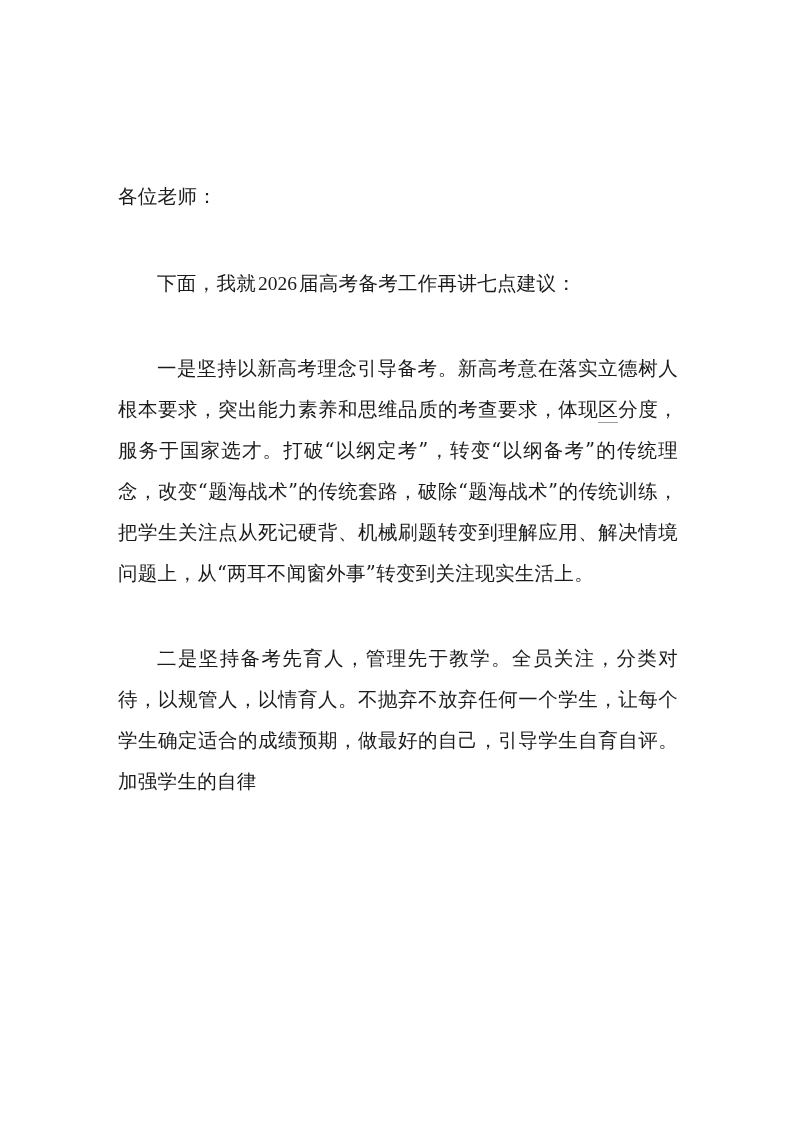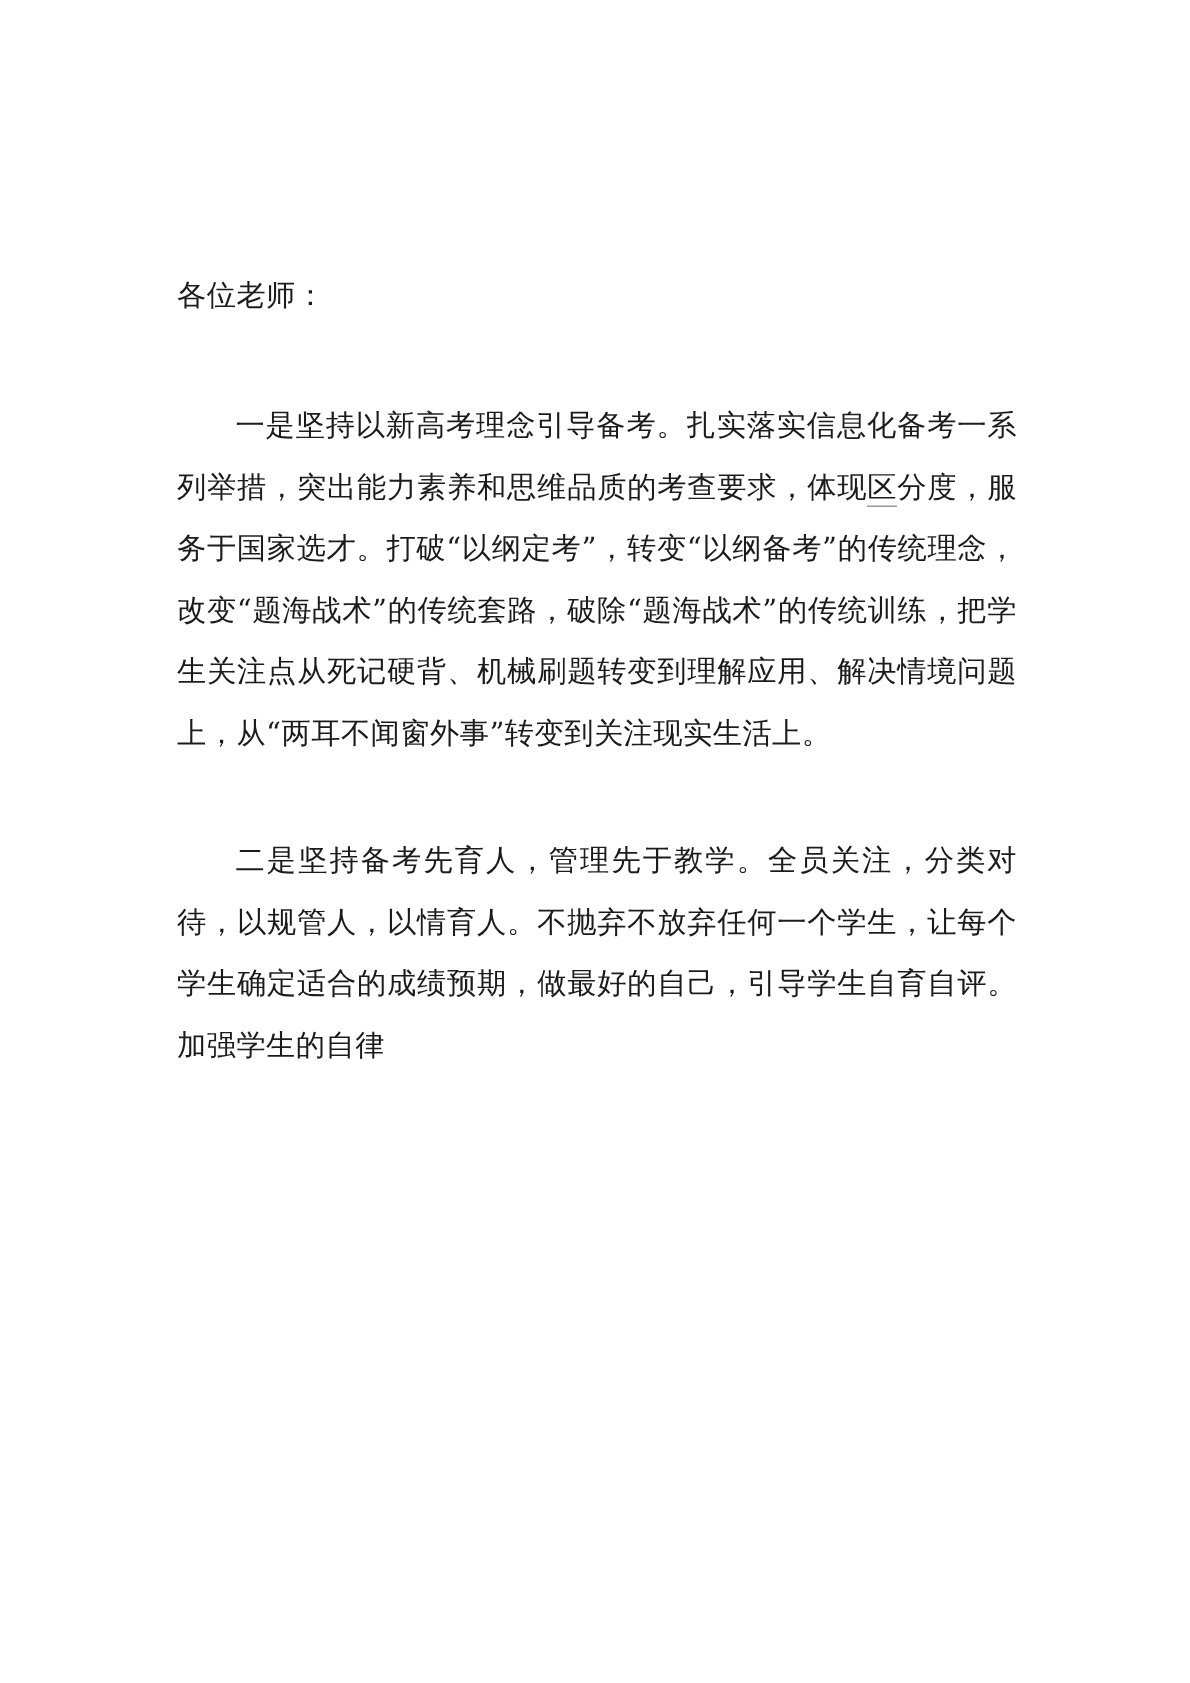--- a/index.html
+++ b/index.html
@@ -78,23 +78,26 @@
 
   <div class="page-header"></div>
 
   <div class="doc-body">
 
     <p class="para salutation">
       <span>各位老师：</span>
     </p>
 
 
+    <p class="para lead-in indent-2">
+      <span>下面，我就</span><span class="num">2026</span><span>届高考备考工作再讲七点建议：</span>
+    </p>
 
     <p class="para point-one indent-2">
-      <span>一是坚持以新高考理念引导备考。扎实落实信息化备考一系列举措，突出能力素养和思维品质的考查要求，体现</span><span class="squiggle">区</span><span>分度，服务于国家选才。打破“以纲定考”，转变“以纲备考”的传统理念，改变“题海战术”的传统套路，破除“题海战术”的传统训练，把学生关注点从死记硬背、机械刷题转变到理解应用、解决情境问题上，从“两耳不闻窗外事”转变到关注现实生活上。</span>
+      <span>一是坚持以新高考理念引导备考。新高考意在落实立德树人根本要求，突出能力素养和思维品质的考查要求，体现</span><span class="squiggle">区</span><span>分度，服务于国家选才。打破“以纲定考”，转变“以纲备考”的传统理念，改变“题海战术”的传统套路，破除“题海战术”的传统训练，把学生关注点从死记硬背、机械刷题转变到理解应用、解决情境问题上，从“两耳不闻窗外事”转变到关注现实生活上。</span>
     </p>
 
     <p class="para point-two indent-2">
       <span>二是坚持备考先育人，管理先于教学。全员关注，分类对待，以规管人，以情育人。不抛弃不放弃任何一个学生，让每个学生确定适合的成绩预期，做最好的自己，引导学生自育自评。加强学生的自律</span>
     </p>
 
   </div>
 
   <div class="page-footer"></div>
 

